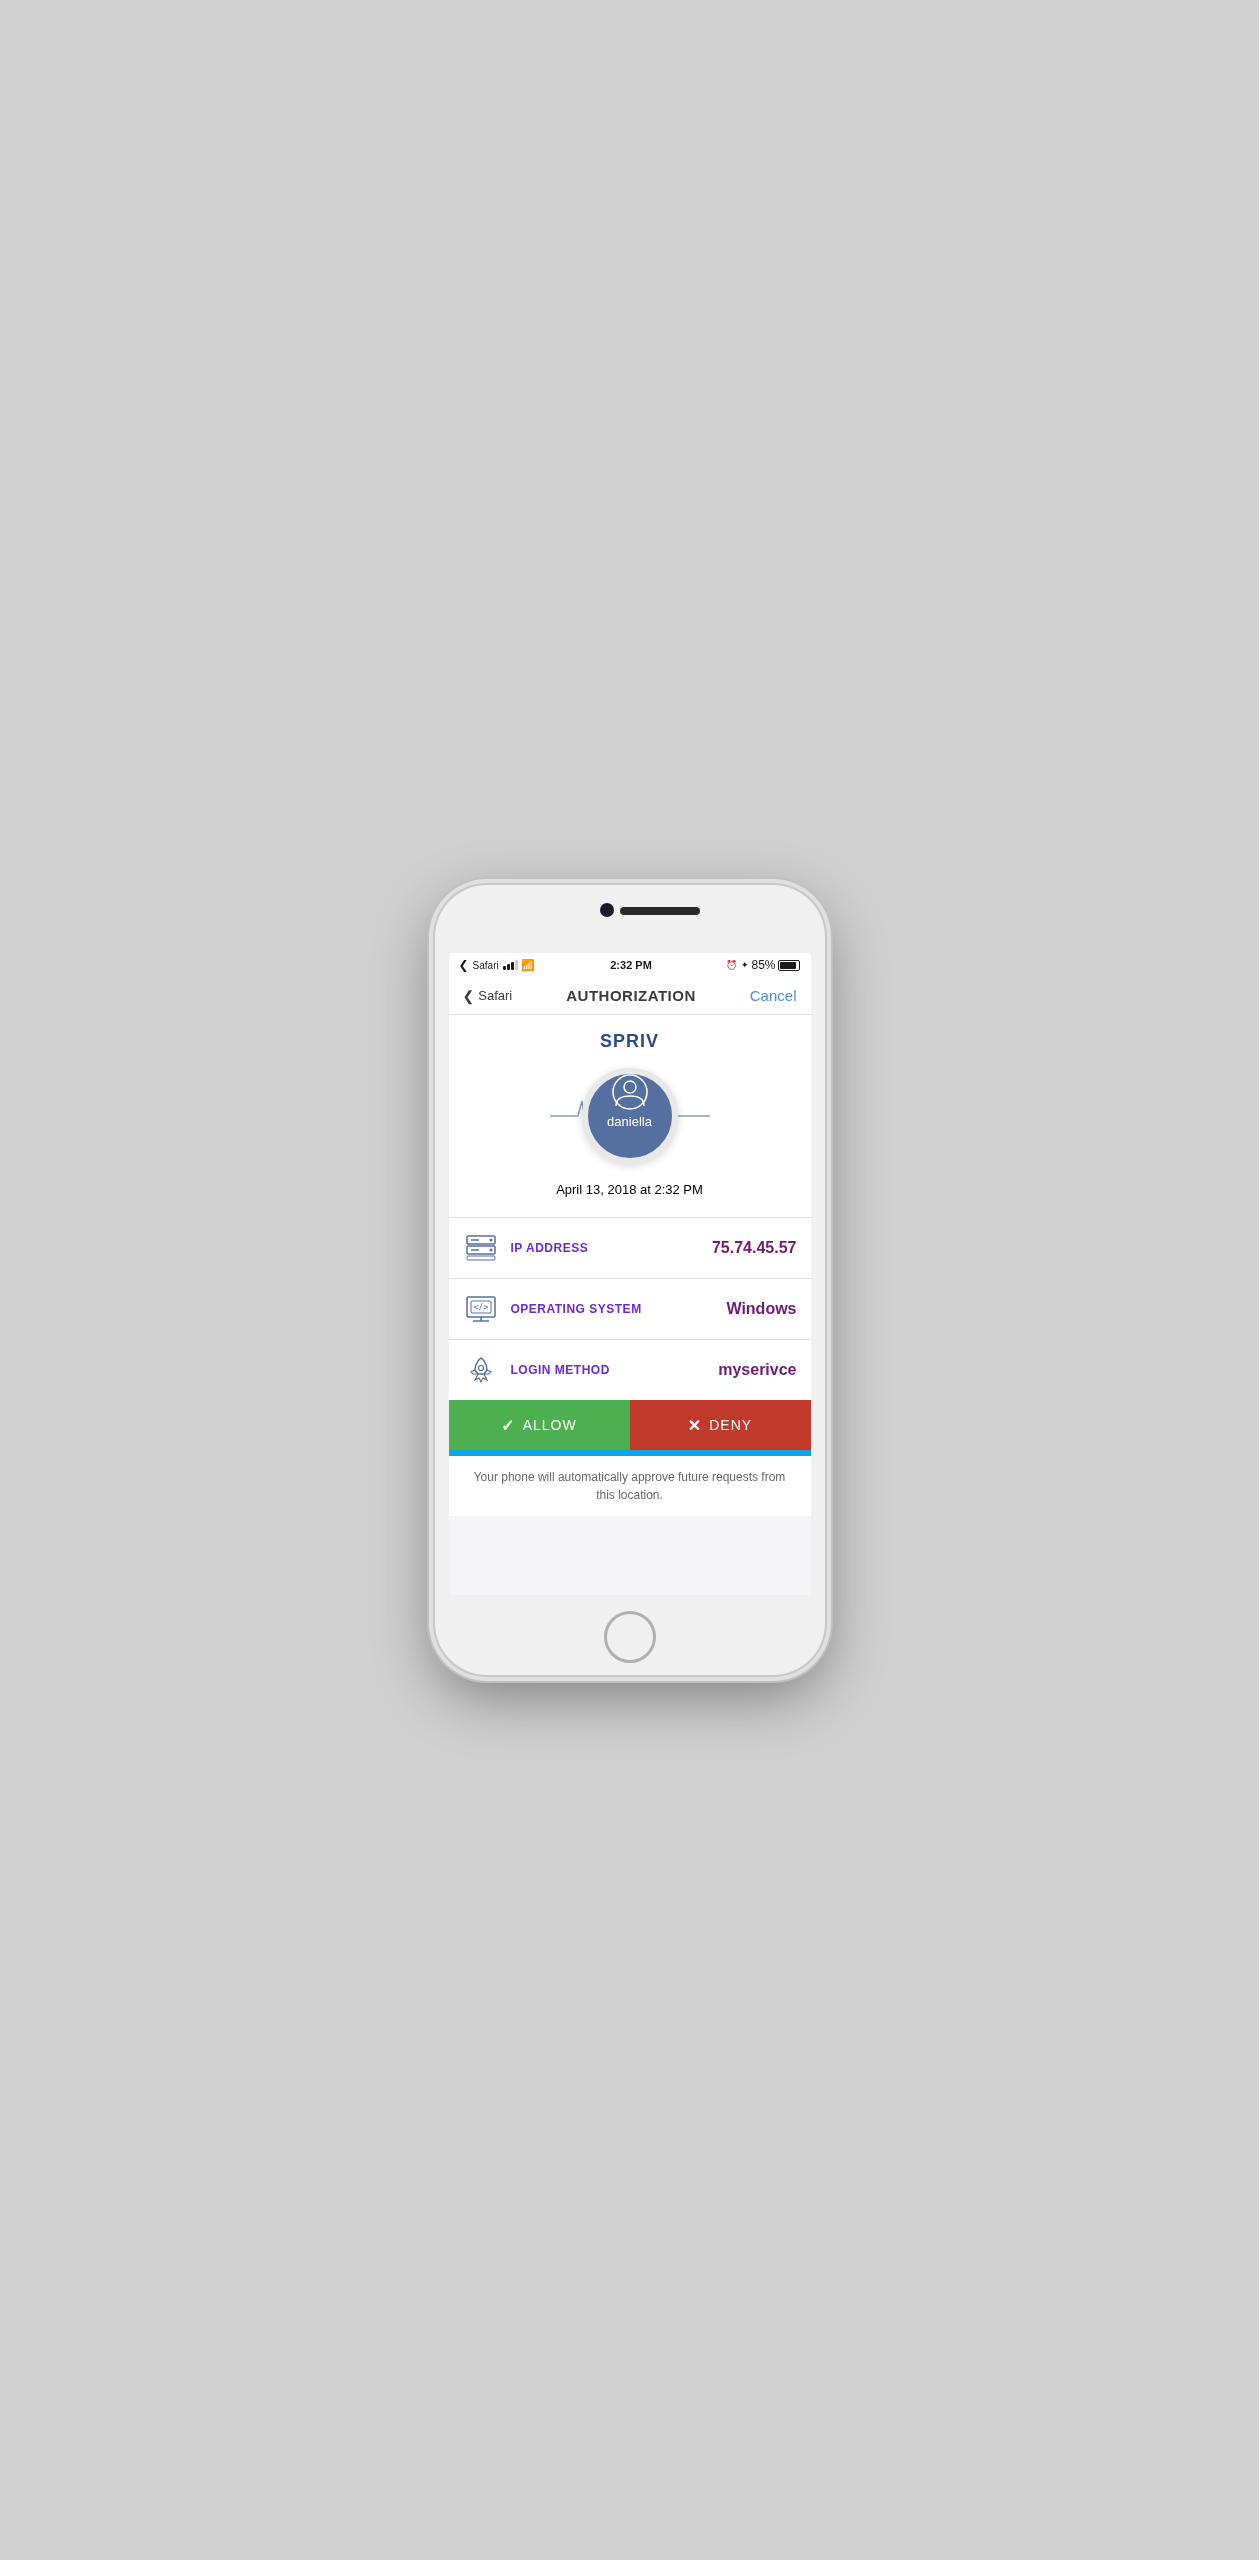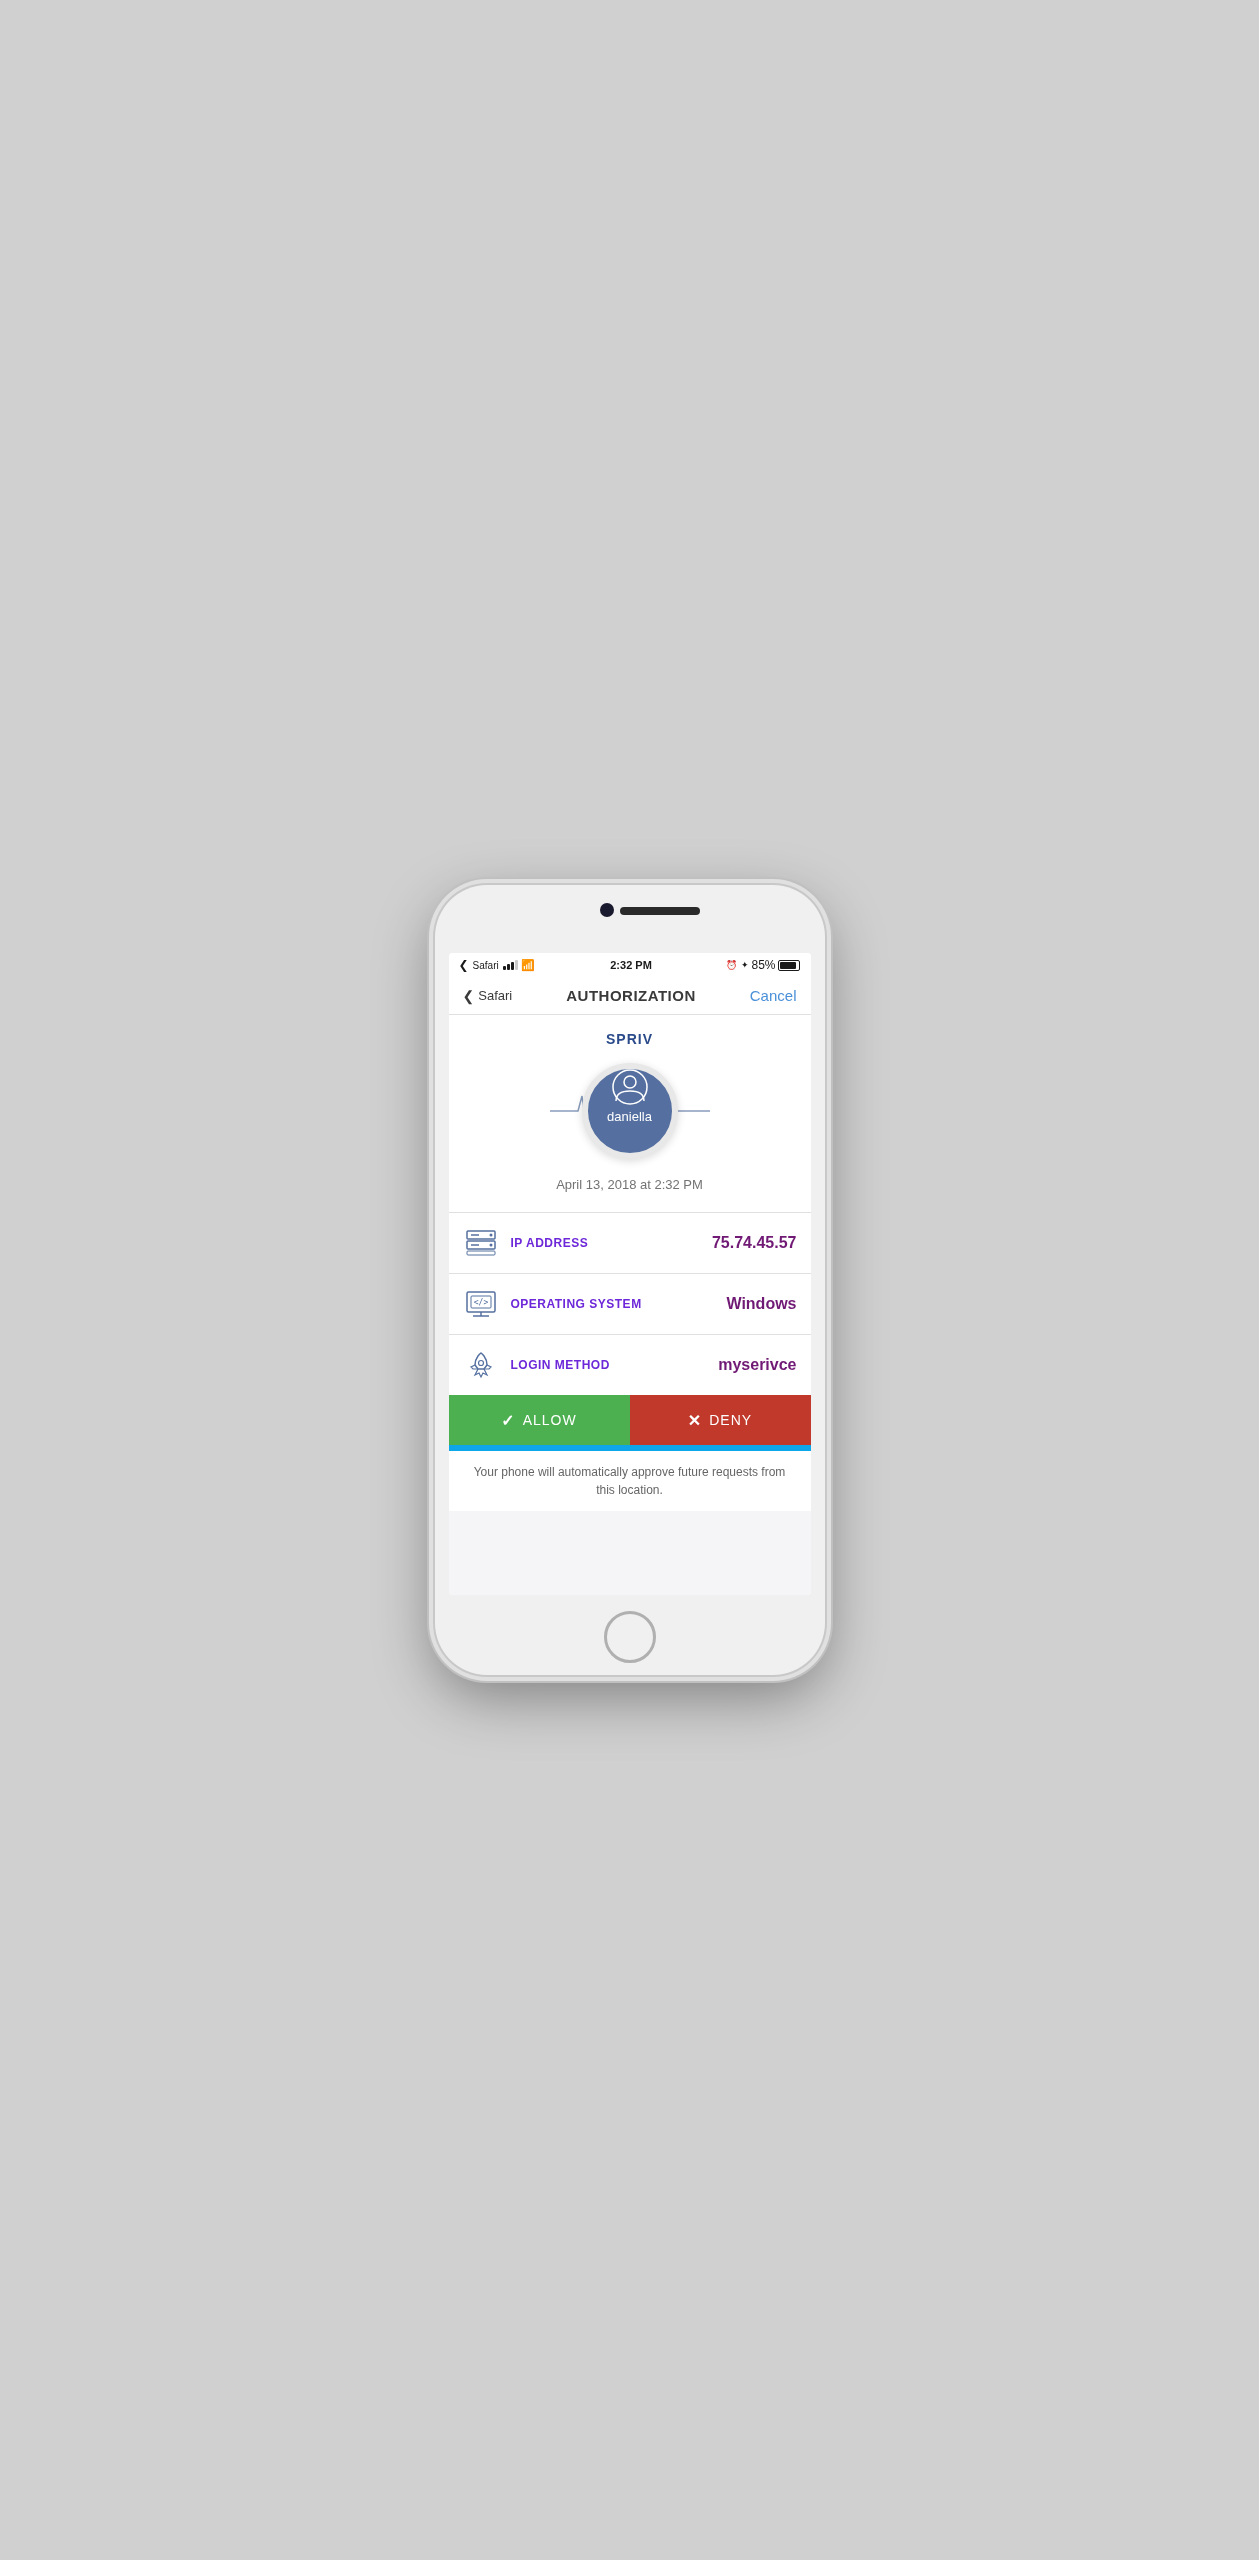--- a/index.html
+++ b/index.html
@@ -183,21 +183,21 @@
     .header-section {
       background: #ffffff;
       padding: 16px 14px 20px;
       display: flex;
       flex-direction: column;
       align-items: center;
       border-bottom: 1px solid #e0e0e0;
     }
 
     .brand-name {
-      font-size: 14px;
+      font-size: 18px;
       font-weight: 700;
       color: #2a4a8a;
       margin-bottom: 14px;
       letter-spacing: 1px;
     }
 
     .avatar-container {
       position: relative;
       width: 160px;
       height: 100px;
@@ -235,21 +235,21 @@
 
     .avatar-name {
       color: #ffffff;
       font-size: 13px;
       font-weight: 400;
       margin-top: 4px;
     }
 
     .datetime-text {
       font-size: 13px;
-      color: #737373;
+      color: #000000;
       margin-top: 8px;
     }
 
     
     .info-section {
       background: #ffffff;
       margin-top: 0;
     }
 
     .info-row {

